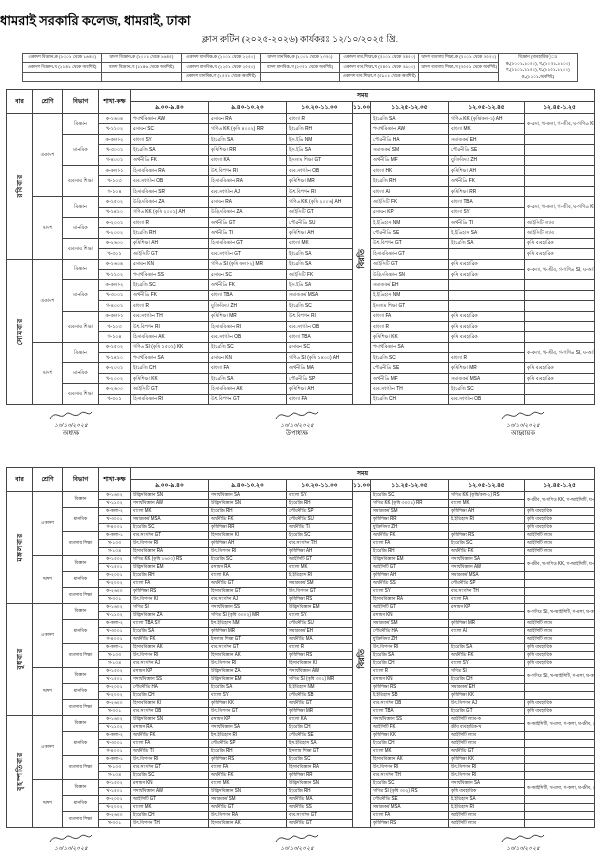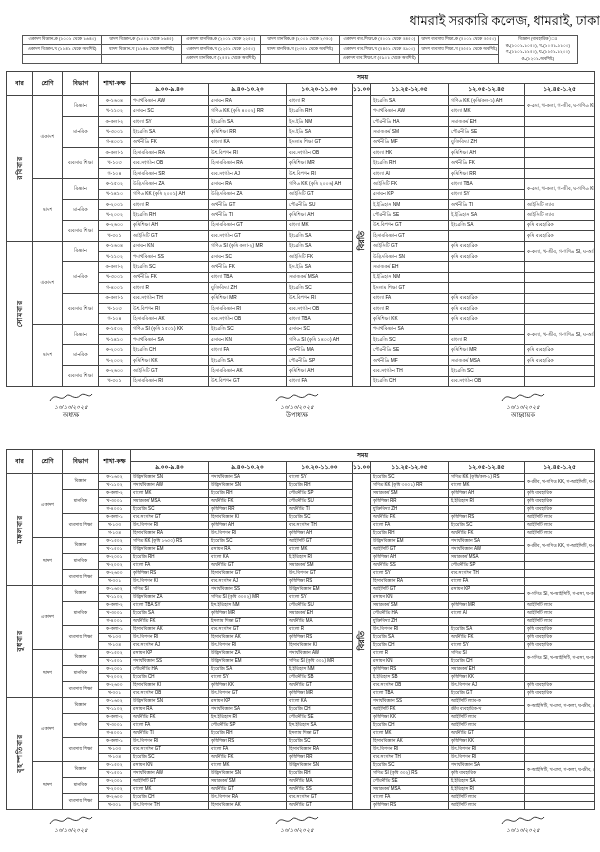--- a/index.html
+++ b/index.html
@@ -1,19 +1,19 @@
 <!DOCTYPE html>
 <html><head>
 <meta charset="utf-8">
 <style>
   html,body{margin:0;padding:0;background:#ffffff;}
   .page{width:600px;height:852px;background:#fff;color:#000;box-sizing:border-box;
         padding-top:13px;overflow:hidden;font-family:"Liberation Sans","DejaVu Sans",sans-serif;}
-  .title{text-align:right;font-family:"Liberation Serif","DejaVu Serif",serif;
-         font-size:13px;font-weight:normal;line-height:1.2;}
+  .title{text-align:left;font-family:"Liberation Serif","DejaVu Serif",serif;
+         font-size:13px;font-weight:bold;line-height:1.2;}
   .subtitle{text-align:center;font-family:"Liberation Serif","DejaVu Serif",serif;
             font-size:9px;margin-top:3px;}
   table{border-collapse:collapse;}
   
   .info{margin:6px auto 0;table-layout:fixed;width:556px;}
   .info td{border:0.6px solid #555;font-size:4.3px;height:8.5px;padding:0 2px;
            text-align:center;overflow:hidden;white-space:nowrap;color:#111;}
   .info td.legend{white-space:normal;line-height:1.5;}
   
   .twrap{margin:7px auto 0;width:588px;}
@@ -38,20 +38,21 @@
   .sig{text-align:center;}
   .sig svg{display:block;margin:0 auto;}
   .sig .date{font-size:5.8px;font-style:italic;line-height:1.1;}
   .sig .label{font-size:6.5px;line-height:1.2;margin-top:1px;}
 </style>
 </head>
 <body>
 
 <div class="page">
   <div class="title">ধামরাই সরকারি কলেজ, ধামরাই, ঢাকা</div>
+  <div class="subtitle">ক্লাস রুটিন (২০২৫-২০২৬) কার্যকরঃ ১২/১০/২০২৫ খ্রি.</div>
 
   <table class="info">
     <tbody id="info-body">
         <tr>
           <td>একাদশ বিজ্ঞান-ক (১০০১ থেকে ১৬৪০)</td>
           <td>দ্বাদশ বিজ্ঞান-ক (১০০১ থেকে ১৬৪৫)</td>
           <td>একাদশ মানবিক-ক (২০০১ থেকে ২২৫০)</td>
           <td>দ্বাদশ মানবিক-ক (২০০১ থেকে ২৩৫০)</td>
           <td>একাদশ ব্যব.শিক্ষা-ক (৫০০১ থেকে ৫৪৫০)</td>
           <td>দ্বাদশ ব্যবসায় শিক্ষা-ক (৫০০১ থেকে ৫৫৫০)</td>

